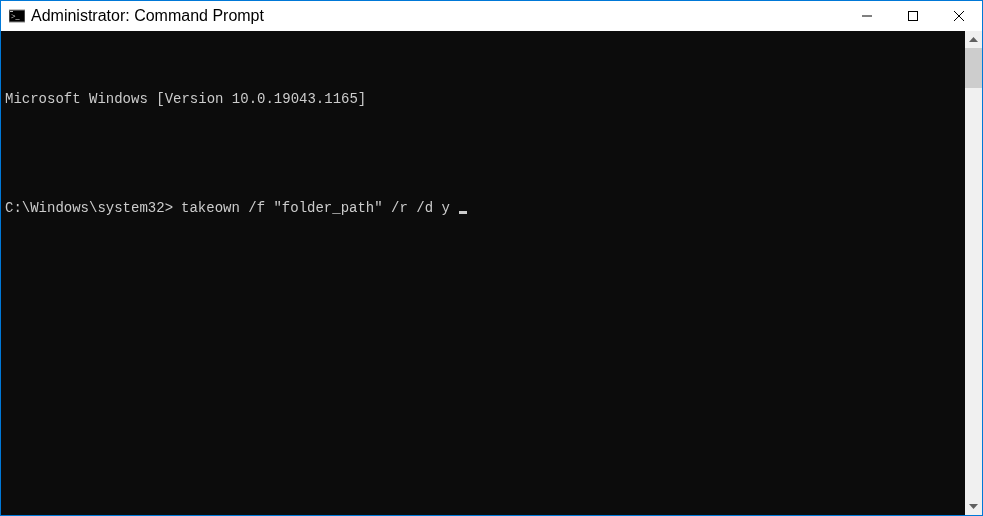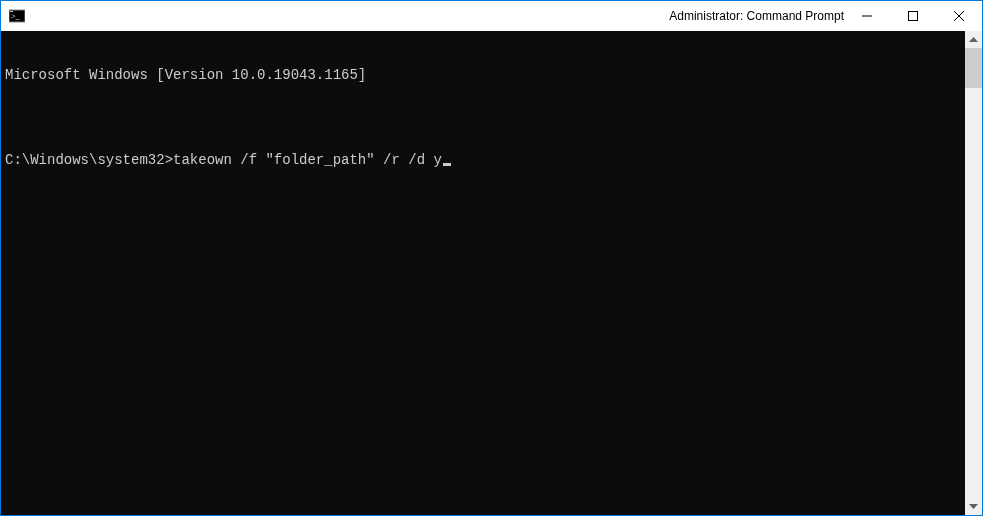--- a/index.html
+++ b/index.html
@@ -27,25 +27,24 @@
       flex-shrink: 0;
     }
     .app-icon {
       width: 16px;
       height: 16px;
       margin-right: 6px;
       flex-shrink: 0;
     }
     .app-icon svg { display: block; }
     .title-text {
-      font-size: 12px;
+      font-size: 16px;
       color: #000;
       flex: 1;
       white-space: nowrap;
-      text-align: right;
     }
     .win-controls {
       display: flex;
       height: 100%;
     }
     .win-btn {
       width: 46px;
       height: 100%;
       display: flex;
       align-items: center;
@@ -64,22 +63,22 @@
       flex: 1;
       background: #0c0c0c;
       color: #ccc;
       font-family: Consolas, "Courier New", monospace;
       font-size: 14px;
       line-height: 17px;
       padding: 2px 0 0 4px;
       white-space: pre;
       overflow: hidden;
     }
-    .line { display: block; }
-    .prompt-line { display: flex; align-items: baseline; }
+    .line { display: block; margin-top: 24px; }
+    .prompt-line { display: flex; align-items: baseline; gap: 8px; }
     .cursor {
       display: inline-block;
       width: 8px;
       height: 3px;
       background: #ccc;
       margin-left: 1px;
       vertical-align: baseline;
       position: relative;
       top: 2px;
     }

